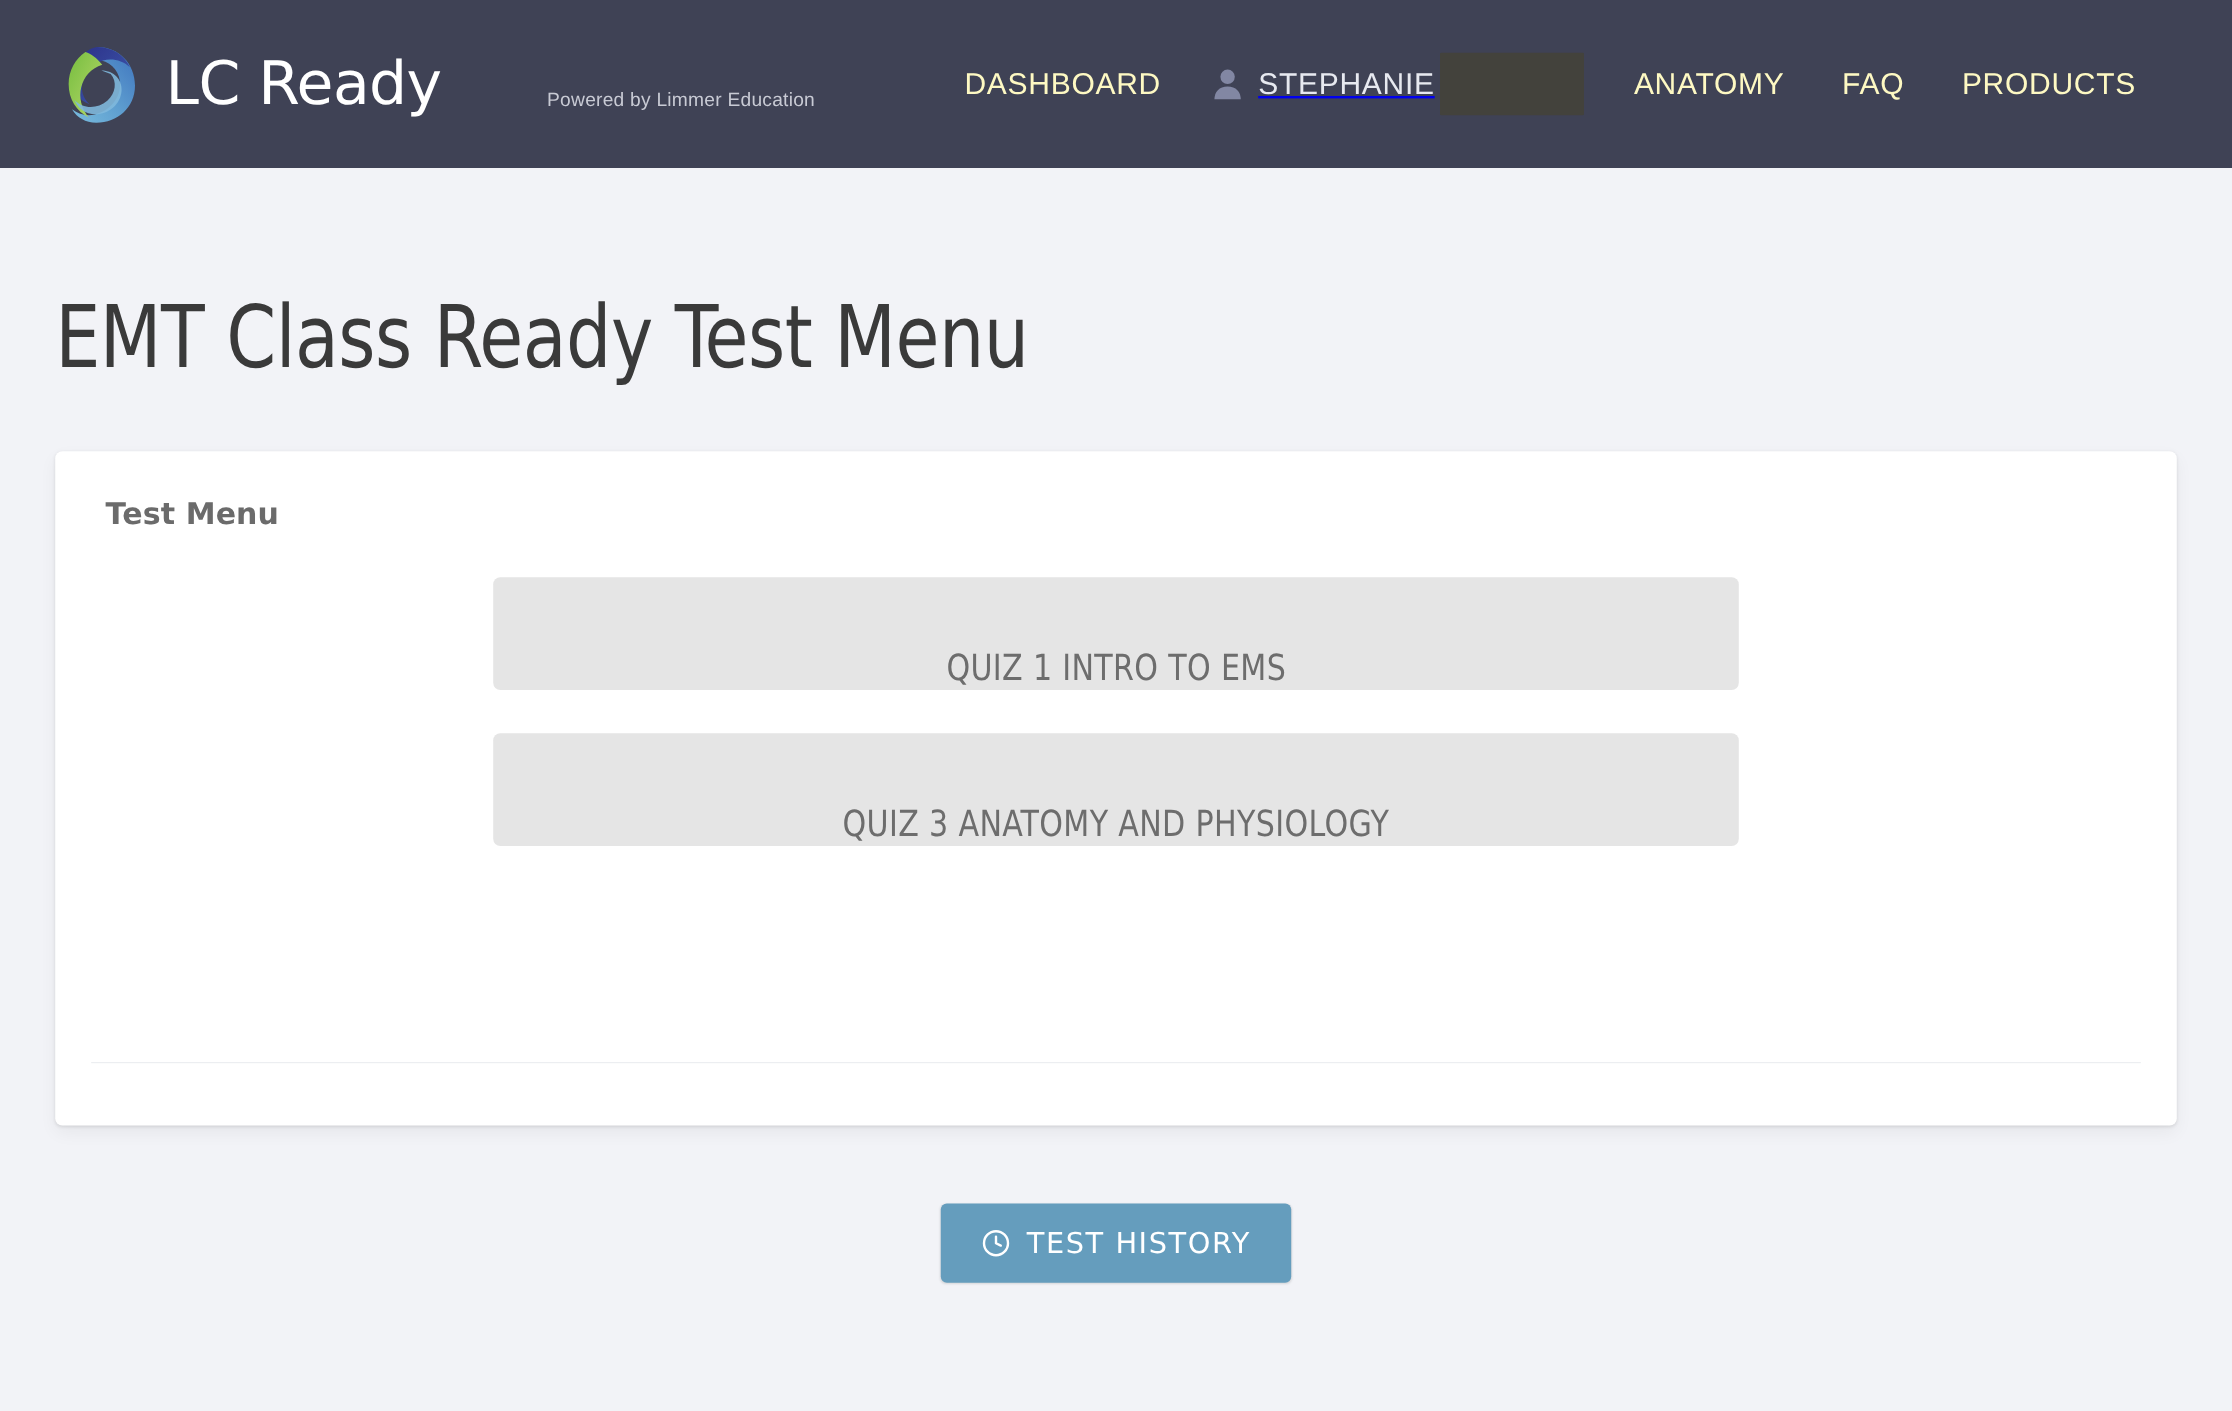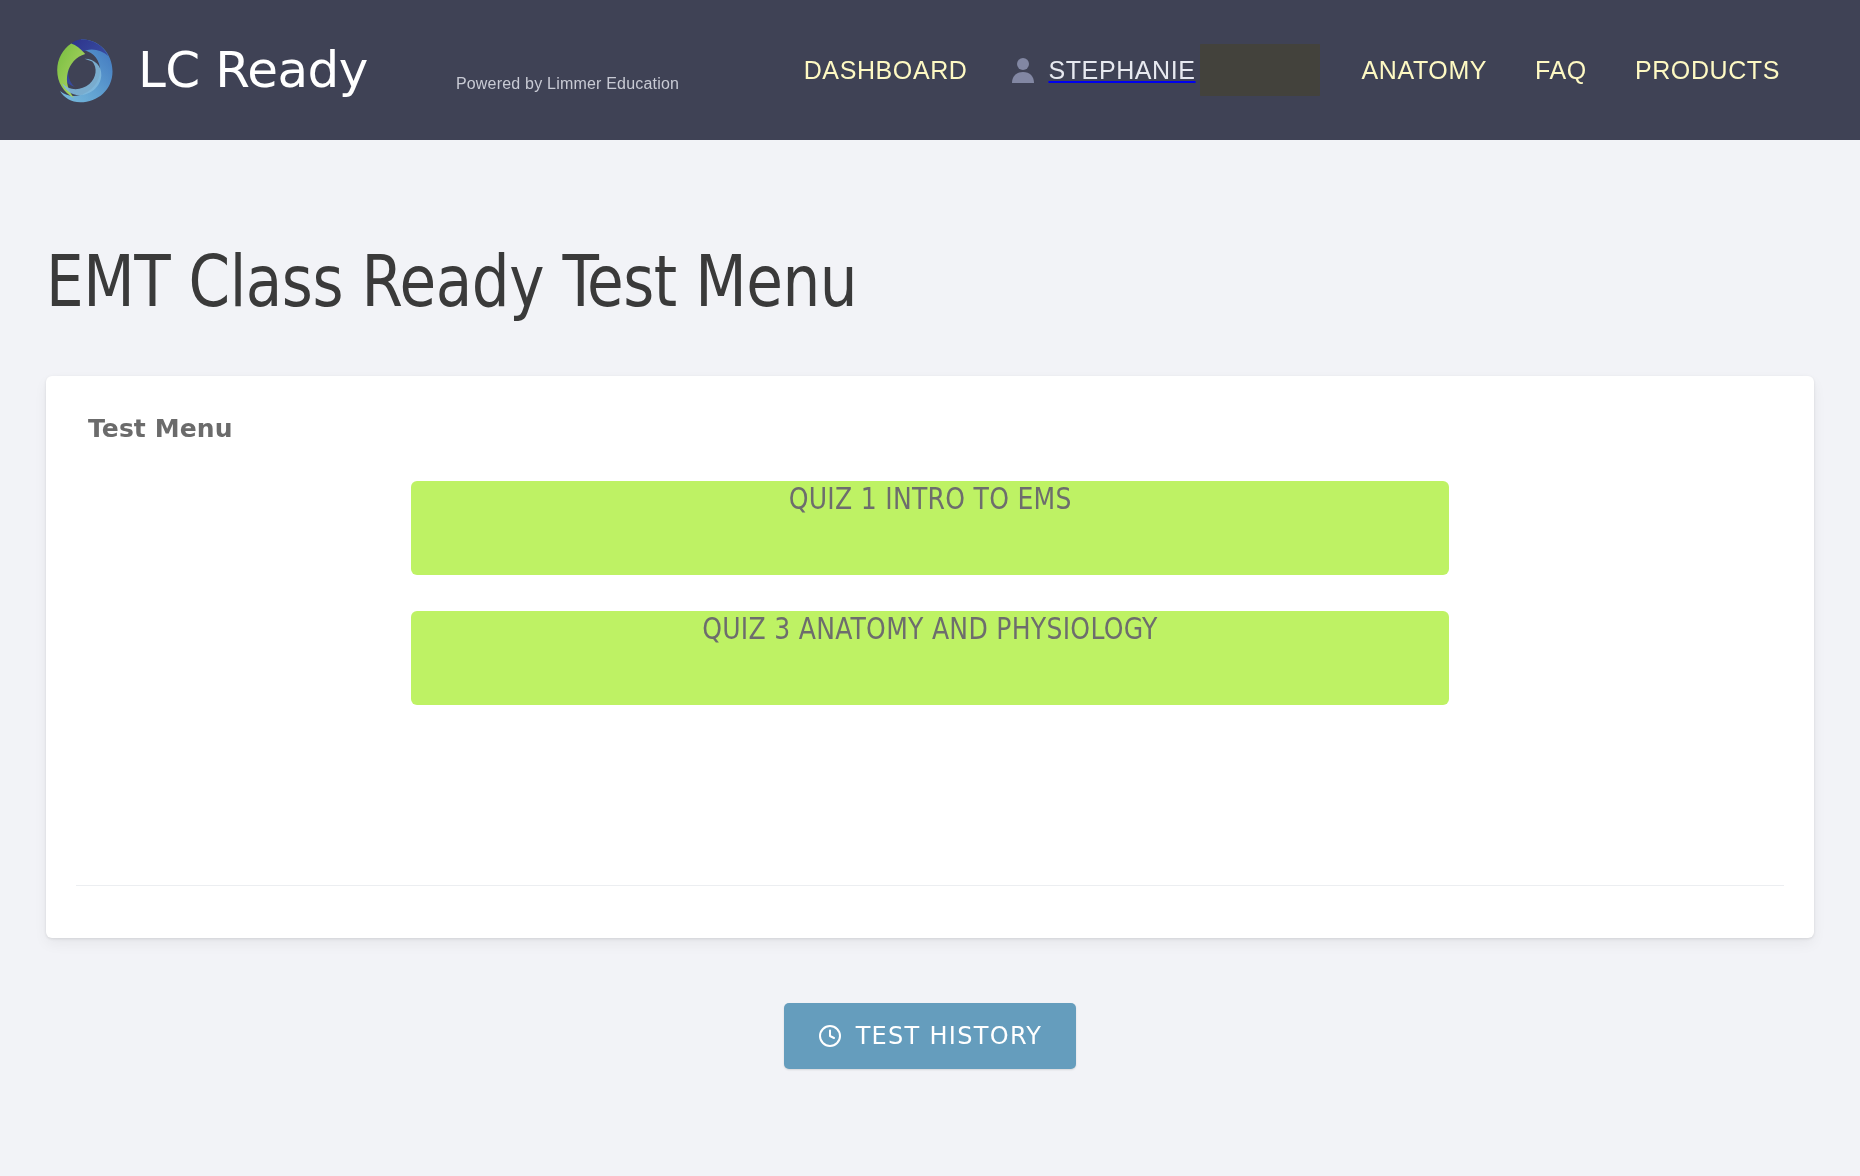--- a/index.html
+++ b/index.html
@@ -160,29 +160,29 @@
     margin-top: 38px;
     display: flex;
     flex-direction: column;
     align-items: center;
     gap: 36px;
   }
 
   .quiz-btn {
     width: 1038px;
     height: 94px;
-    background: #bef264;
+    background: #e5e5e5;
     border: none;
     border-radius: 6px;
     color: #6d6d6d;
     font-size: 30px;
     letter-spacing: 0.3px;
     cursor: pointer;
     display: flex;
-    align-items: flex-start;
+    align-items: flex-end;
     justify-content: center;
     font-family: "DejaVu Sans Condensed", "Liberation Sans Narrow", "Liberation Sans", sans-serif;
     padding: 0;
   }
 
   .quiz-btn-label {
     transform: scaleX(0.93);
     display: inline-block;
   }
 

